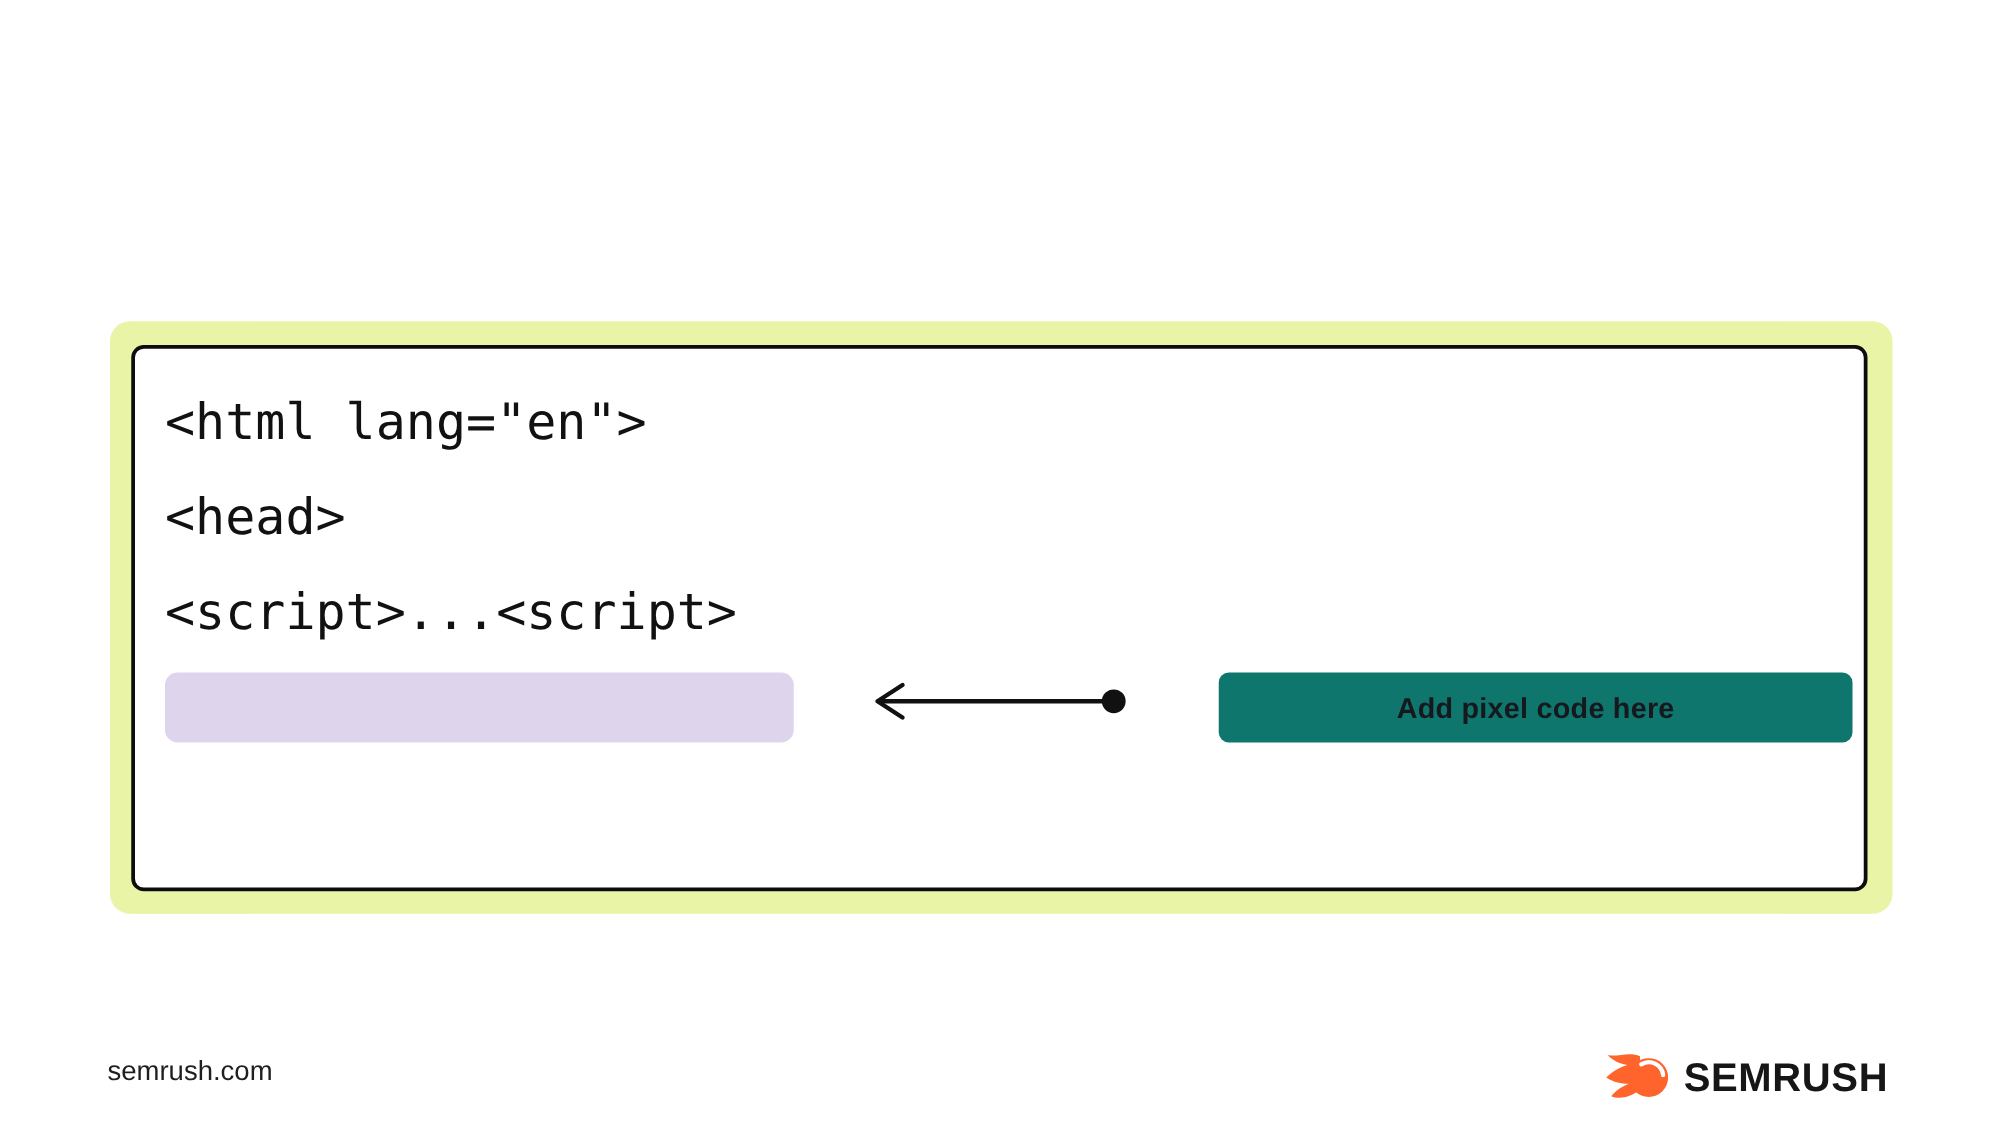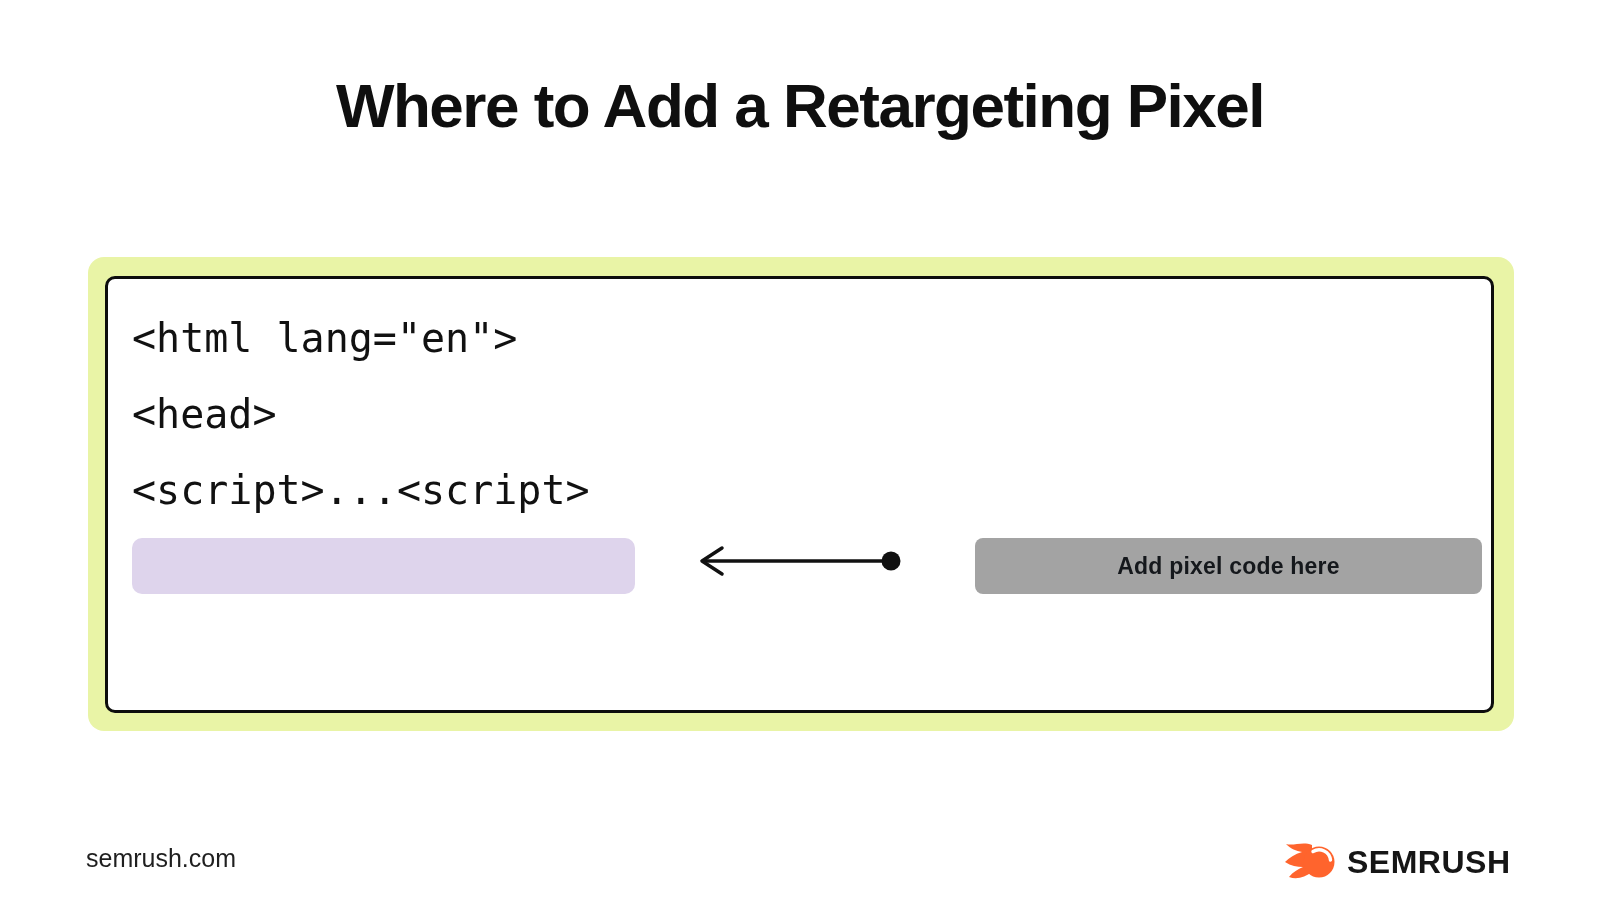--- a/index.html
+++ b/index.html
@@ -75,37 +75,37 @@
     top: 262px;
     width: 230px;
     height: 40px;
   }
   .callout {
     position: absolute;
     left: 867px;
     top: 259px;
     width: 507px;
     height: 56px;
-    background: #a3a3a3;
+    background: #0f766e;
     border-radius: 8px;
     display: flex;
     align-items: center;
     justify-content: center;
   }
   .callout span {
     font-size: 23px;
     font-weight: 700;
     letter-spacing: 0.2px;
     color: #15181c;
   }
   .footer-site {
     position: absolute;
     left: 86px;
     top: 844px;
-    font-size: 25px;
+    font-size: 22px;
     color: #1f1f1f;
   }
   .brand {
     position: absolute;
     left: 1284px;
     top: 838px;
     height: 48px;
     display: flex;
     align-items: center;
     gap: 9px;
@@ -120,21 +120,20 @@
     font-weight: 800;
     letter-spacing: 0.5px;
     color: #161616;
   }
 </style>
 </head>
 <body>
 
 <div class="page">
 
-  <h1 class="title">Where to Add a Retargeting Pixel</h1>
 
   <div class="frame">
     <div class="codebox">
 
       <div class="codeline cl1">&lt;html lang="en"&gt;</div>
       <div class="codeline cl3">&lt;script&gt;...&lt;script&gt;</div>
       <div class="codeline cl2">&lt;head&gt;</div>
 
       <div class="purple-bar"></div>
 

